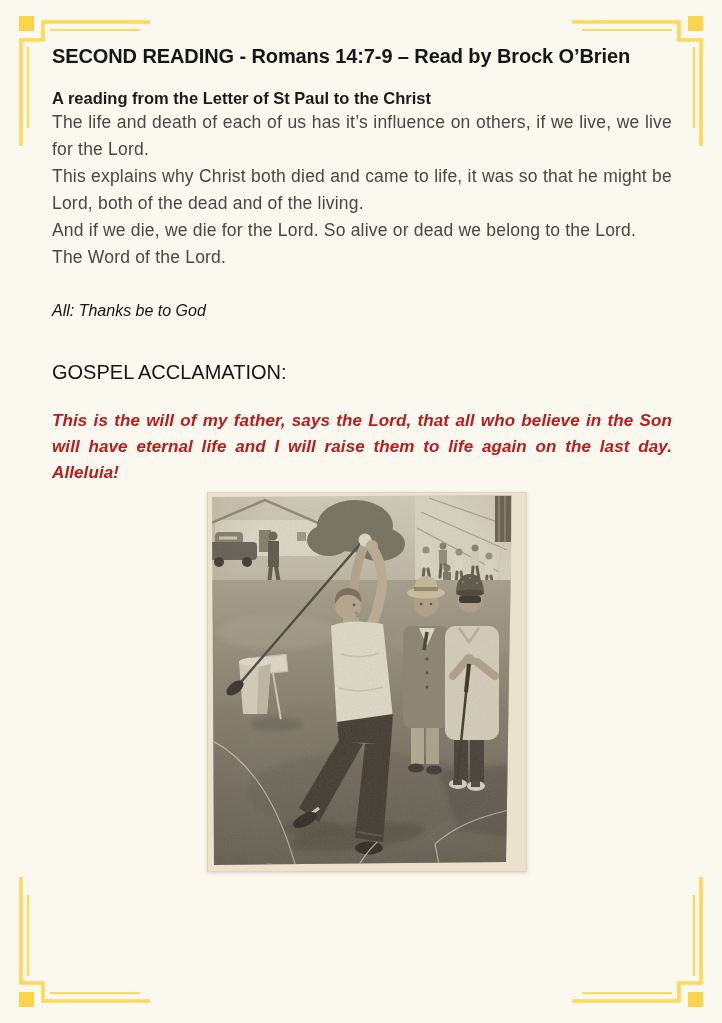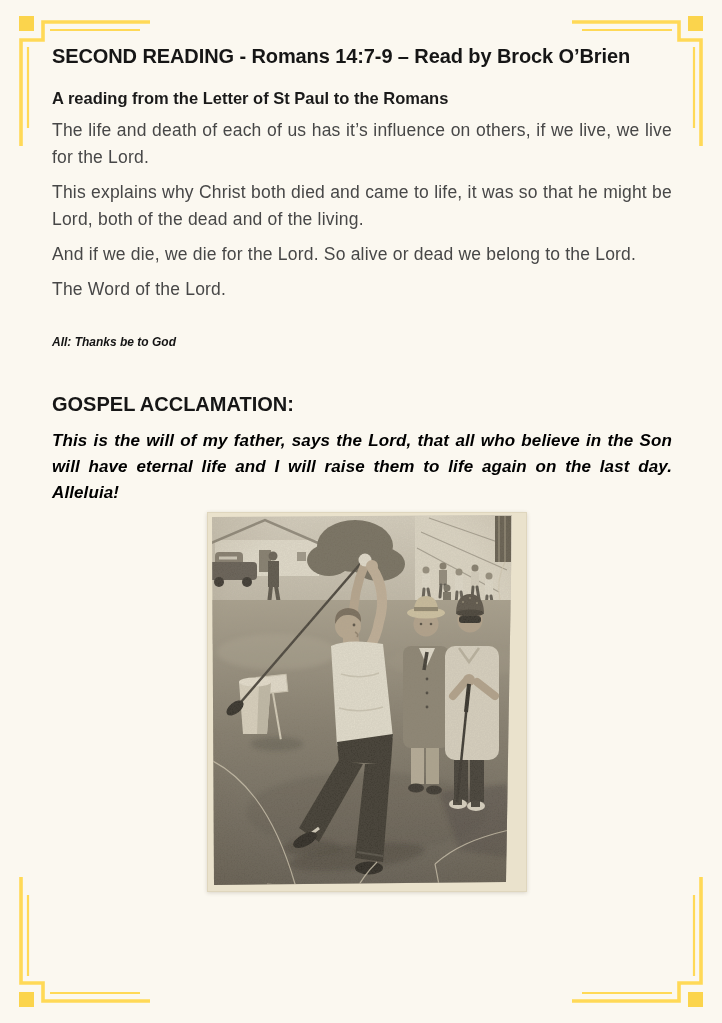--- a/index.html
+++ b/index.html
@@ -20,34 +20,34 @@
   
   .content{position:relative;padding:44px 50px 0 52px;color:#1c1c1c;border-radius:11px;}
   .title{
     margin:0;font-size:20px;line-height:1.2;font-weight:bold;
     letter-spacing:-0.1px;color:#161616;white-space:nowrap;
   }
   .lead{
     margin:20px 0 0;font-size:16.5px;line-height:1.25;font-weight:bold;color:#1a1a1a;
   }
   .body-p{
-    margin:8px 0 0;font-size:17.5px;line-height:27px;color:#474747;
+    margin:0 0 0;font-size:17.5px;line-height:27px;color:#474747;
     text-align:justify;letter-spacing:0.2px;
   }
   .response{
-    margin:26px 0 0;font-size:12px;line-height:27px;font-weight:bold;font-style:italic;color:#141414;
+    margin:26px 0 0;font-size:16px;line-height:27px;font-weight:normal;font-style:italic;color:#141414;
   }
   .gospel-h{
-    margin:36px 0 0;font-size:20px;line-height:1.2;font-weight:bold;color:#161616;
+    margin:36px 0 0;font-size:20px;line-height:1.2;font-weight:normal;color:#161616;
   }
   .acclam-response{
     margin:18px 0 0;font-size:17px;line-height:27px;font-weight:bold;font-style:italic;color:#141414;
   }
   .verse{
-    margin:12px 0 0;font-size:17px;line-height:26px;font-weight:bold;font-style:italic;color:#000000;
+    margin:24px 0 0;font-size:17px;line-height:26px;font-weight:bold;font-style:italic;color:#b91c1c;
     text-align:justify;letter-spacing:0.1px;
   }
   .photo-wrap{
     margin:6px 0 0 155px;width:320px;height:380px;
     box-shadow:0 1px 4px rgba(60,50,30,.18);
   }
   .photo-wrap svg{display:block;}
 </style>
 </head>
 <body>
@@ -76,21 +76,21 @@
     <rect x="19" y="16" width="15" height="15" fill="#fbd44c"></rect>
     <path d="M150,22 L43,22 L43,40 L21,40 L21,146" fill="none" stroke="#ffd957" stroke-width="3.6"></path>
     <path d="M140,30 L50,30" fill="none" stroke="#ffd957" stroke-width="2.2"></path>
     <path d="M28,47 L28,128" fill="none" stroke="#ffd957" stroke-width="2.2"></path>
   </svg>
 
   <div class="content">
 
     <section>
       <h1 class="title">SECOND READING - Romans 14:7-9 – Read by Brock O’Brien</h1>
-      <p class="lead">A reading from the Letter of St Paul to the Romans</p>
+      <p class="lead">A reading from the Letter of St Paul to the Christ</p>
       <p class="body-p">The life and death of each of us has it’s influence on others, if we live, we live for the Lord.</p>
       <p class="body-p">This explains why Christ both died and came to life, it was so that he might be Lord, both of the dead and of the living.</p>
       <p class="body-p">And if we die, we die for the Lord. So alive or dead we belong to the Lord.</p>
       <p class="body-p">The Word of the Lord.</p>
       <p class="response">All: Thanks be to God</p>
     </section>
 
     <section>
       <h2 class="gospel-h">GOSPEL ACCLAMATION:</h2>
       <p class="verse">This is the will of my father, says the Lord, that all who believe in the Son will have eternal life and I will raise them to life again on the last day. Alleluia!</p>

